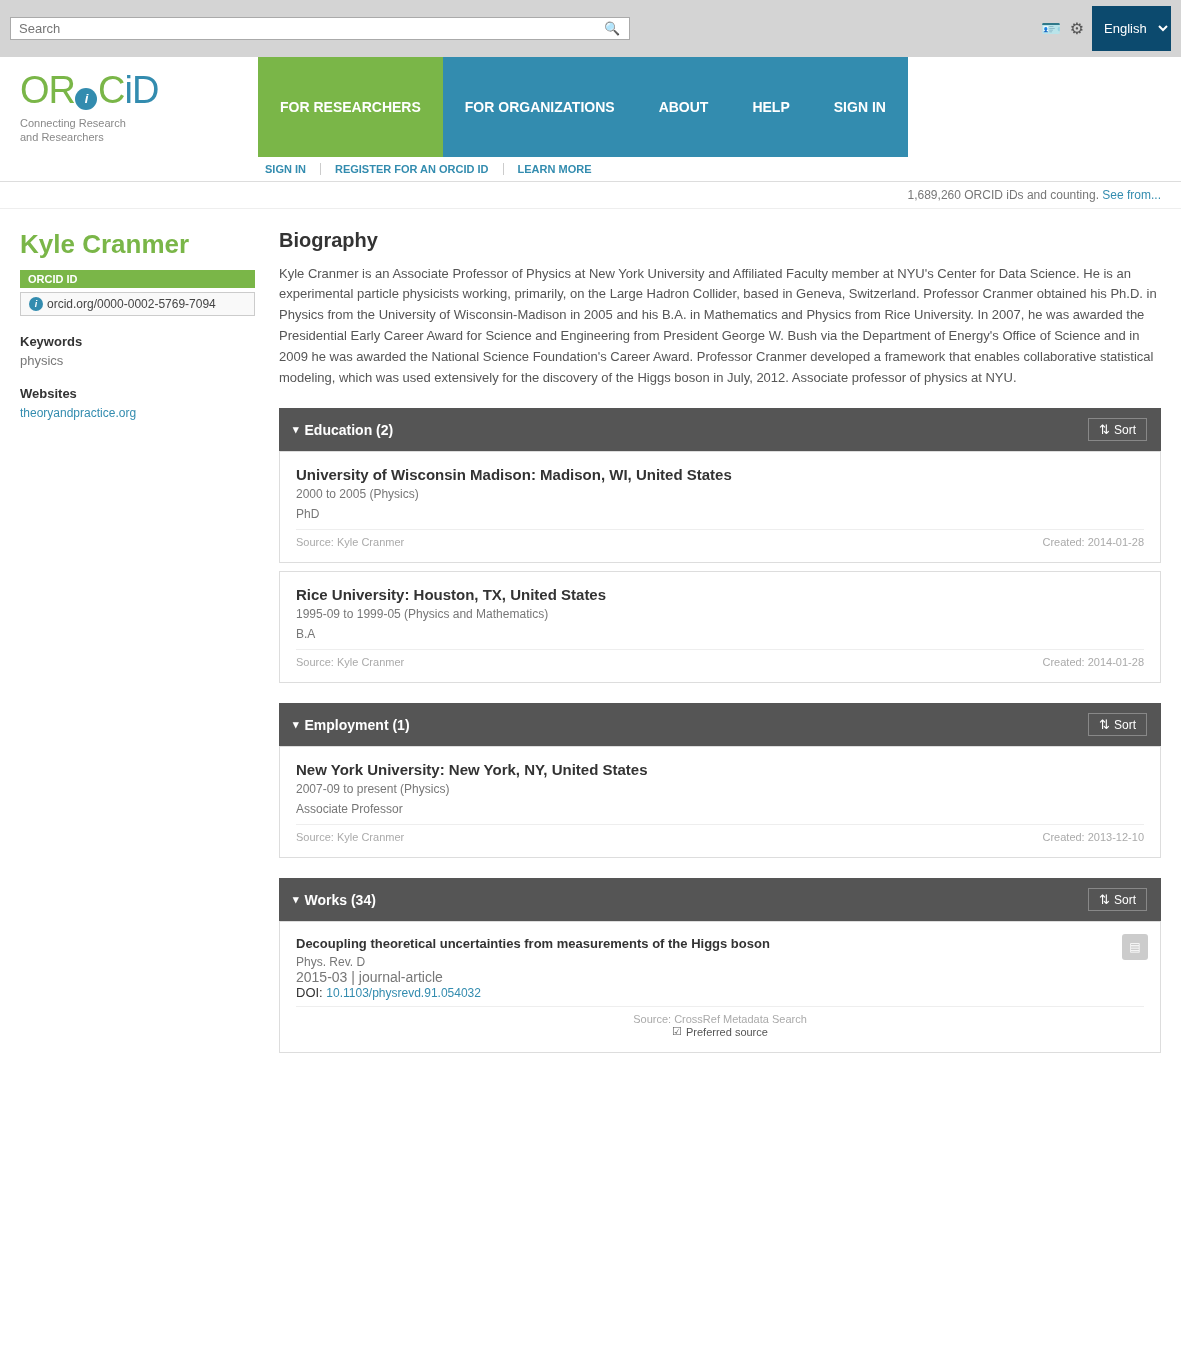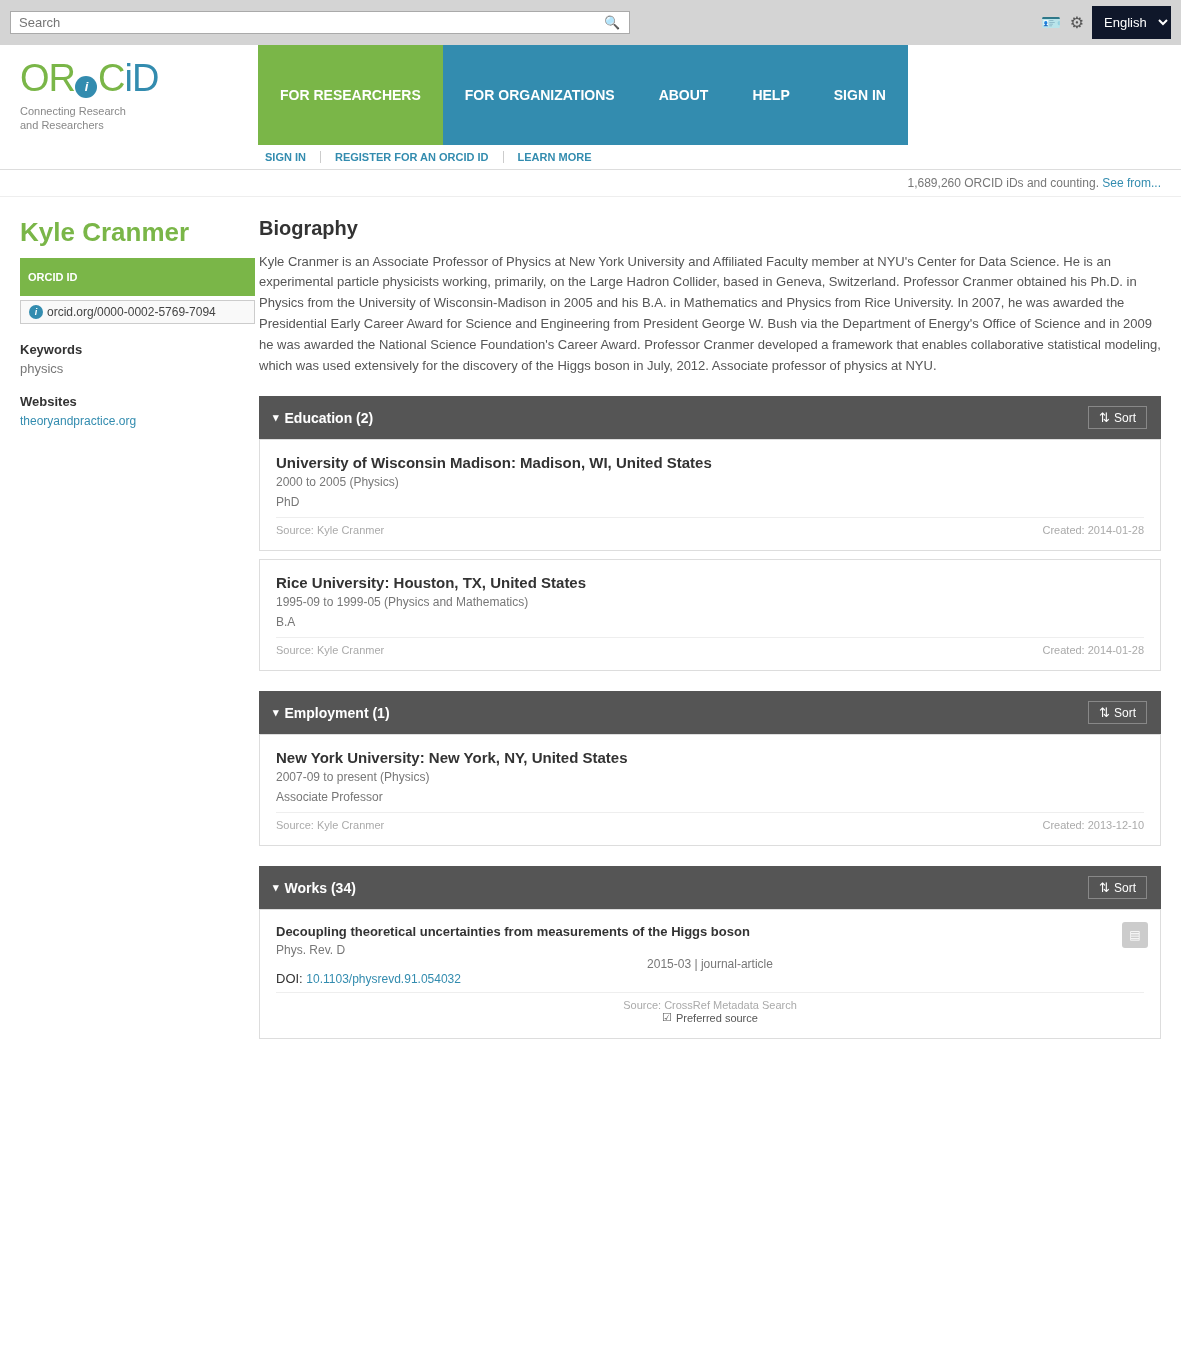--- a/index.html
+++ b/index.html
@@ -27,24 +27,24 @@
       outline: none;
       font-size: 13px;
       width: 100%;
     }
     .top-bar-right {
       display: flex;
       align-items: center;
       gap: 8px;
     }
     .lang-select {
-      background: #0f172a;
+      background: #0c4a6e;
       color: #fff;
       border: none;
-      padding: 8px 8px;
+      padding: 14px 8px;
       font-size: 13px;
       cursor: pointer;
     }
     .icon-btn {
       background: none;
       border: none;
       cursor: pointer;
       font-size: 16px;
       color: #555;
     }
@@ -142,40 +142,40 @@
       font-size: 12px;
       color: #777;
       border-bottom: 1px solid #eee;
     }
     .stats-bar a { color: #338caf; text-decoration: none; }
 
     
     .content {
       display: flex;
       padding: 20px;
-      gap: 4px;
+      gap: 24px;
     }
 
     
     .sidebar {
       width: 235px;
       flex-shrink: 0;
     }
     .profile-name {
       font-size: 26px;
       font-weight: bold;
       color: #7ab648;
       margin-bottom: 10px;
     }
     .orcid-id-label {
       background: #7ab648;
       color: #fff;
       font-size: 11px;
       font-weight: bold;
-      padding: 13px 8px;
+      padding: 3px 8px;
       text-transform: uppercase;
       margin-bottom: 4px;
     }
     .orcid-id-value {
       display: flex;
       align-items: center;
       gap: 4px;
       font-size: 12px;
       color: #444;
       border: 1px solid #ccc;
@@ -313,23 +313,22 @@
       font-weight: bold;
       color: #333;
       margin-bottom: 4px;
       padding-right: 30px;
     }
     .work-journal {
       font-size: 12px;
       color: #777;
     }
     .work-date {
-      font-size: 12px;
+      font-size: 14px;
       color: #777;
-      text-align: center;
     }
     .work-doi a {
       color: #338caf;
       text-decoration: none;
       font-size: 12px;
     }
     .work-footer {
       display: flex;
       justify-content: space-between;
       font-size: 11px;

